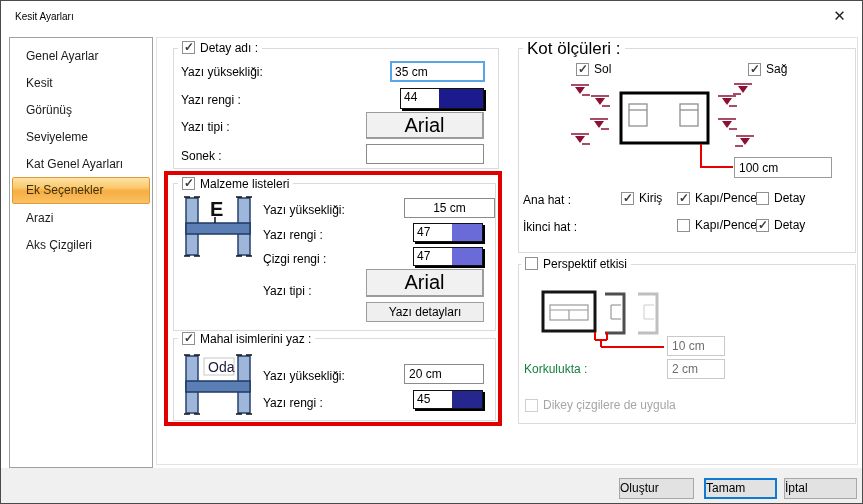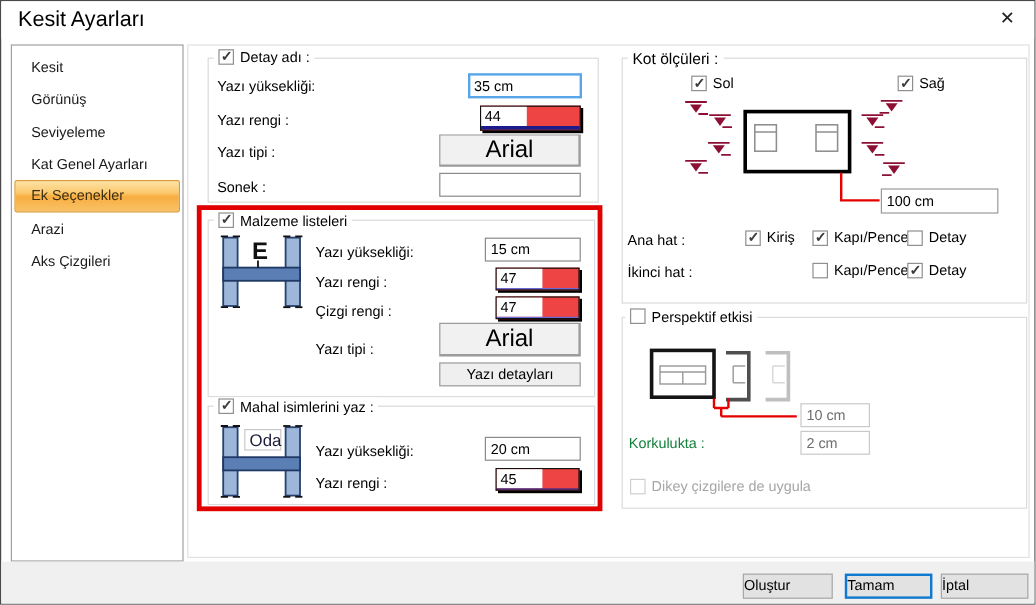--- a/index.html
+++ b/index.html
@@ -3,60 +3,60 @@
 <meta charset="utf-8">
 <style>
   * { box-sizing: border-box; margin: 0; padding: 0; }
   html,body { background:#cfcfcf; }
   body { font-family: "Liberation Sans", sans-serif; }
   .dialog { position:relative; width:863px; height:504px; background:#ffffff;
             border:1px solid #4a4a4a; overflow:hidden; }
 
   
   .titlebar { position:absolute; left:0; top:0; width:100%; height:31px; background:#fff; }
-  .title { position:absolute; left:14px; top:0; height:31px; line-height:31px; font-size:18px; color:#000; }
+  .title { position:absolute; left:14px; top:0; height:31px; line-height:31px; font-size:10px; color:#000; }
   .close-btn { position:absolute; right:0; top:0; width:45px; height:30px; text-align:center;
                line-height:30px; font-size:15px; color:#222; cursor:default; }
 
   
   .sidebar { position:absolute; left:8px; top:36px; width:144px; height:431px; background:#fff;
              border:1px solid #a0a0a0; padding-top:4px; }
   .main    { position:absolute; left:155px; top:36px; width:702px; height:428px; background:#fff;
              border:1px solid #e2e2e2; }
   .footer  { position:absolute; left:0; top:467px; width:863px; height:37px; background:#f0f0f0; }
 
   .side-item { height:27px; line-height:27px; padding-left:13px; font-size:12px; color:#1a1a1a;
                margin:0 2px; border:1px solid transparent; white-space:nowrap; cursor:default; }
   .side-item.checked { background:linear-gradient(to bottom,#fde2a5 0%,#fbc96e 38%,#f7ad41 52%,#f9c266 100%);
                border:1px solid #dd9a36; border-radius:2px; line-height:25px; color:#3c2e10; }
 
   
   .group { position:absolute; border:1px solid #d9dbde; }
   .group-title { position:absolute; z-index:3; background:#fff; display:flex; align-items:center;
                  gap:5px; padding:0 4px; font-size:12px; height:15px; white-space:nowrap; }
-  .plain-title { position:absolute; z-index:3; background:#fff; padding:0 4px; font-size:13px; height:15px;
+  .plain-title { position:absolute; z-index:3; background:#fff; padding:0 4px; font-size:17px; height:15px;
                  line-height:15px; white-space:nowrap; }
 
   .lbl { position:absolute; font-size:12px; color:#000; white-space:nowrap; }
   .lbl.dis { color:#15803d; }
 
   .cb { width:13px; height:13px; background:#fff; border:1px solid #8f8f8f; display:inline-block;
         position:relative; flex:none; }
   .cb.checked::after { content:"✓"; position:absolute; left:1px; top:-2px; font-size:12px;
         font-weight:bold; color:#3c3c3c; }
   .cb.disabled { border-color:#cfcfcf; }
   .cbrow { position:absolute; display:flex; align-items:center; gap:5px; font-size:12px; white-space:nowrap; }
 
   .tin { position:absolute; border:1px solid #8a8a8a; background:#fff; color:#000; font-size:12px;
          font-family:inherit; padding:1px 4px; outline:none; }
   .tin.focused { border:2px solid #58a6e8; padding:0 3px; }
   .tin.disabled { border:1px solid #c9c9c9; color:#6e6e6e; }
 
   .cfield { position:absolute; display:flex; border:1px solid #111;
-            box-shadow:2px 2px 0 0 #000; background:#ef4444;flex-direction:column; }
+            box-shadow:2px 2px 0 0 #000; background:#0c4a6e; }
   .cfield .num { width:38px; font-size:12px; padding:1px 3px; color:#000; background:#fff; }
   .cfield .sw { flex:1; }
   .sw44 { background:var(--swatch_44); }
   .sw45 { background:var(--swatch_45); }
   .sw47 { background:var(--swatch_47); }
 
   .font-btn { position:absolute; background:#f1f1f1; border:1px solid #9c9c9c; border-right-width:2px;
               border-bottom-width:2px; font-size:20px; text-align:center; color:#000;
               font-family:inherit; cursor:default; }
   .small-btn { position:absolute; background:#efefef; border:1px solid #9c9c9c; font-size:12px;
@@ -78,20 +78,21 @@
 <body>
 
 <div class="dialog">
 
   <div class="titlebar">
     <span class="title">Kesit Ayarları</span>
     <span class="close-btn">✕</span>
   </div>
 
   <div class="sidebar">
+    <div class="side-item">Genel Ayarlar</div>
     <div class="side-item">Kesit</div>
     <div class="side-item">Görünüş</div>
     <div class="side-item">Seviyeleme</div>
     <div class="side-item">Kat Genel Ayarları</div>
     <div class="side-item checked">Ek Seçenekler</div>
     <div class="side-item">Arazi</div>
     <div class="side-item">Aks Çizgileri</div>
   </div>
 
   <div class="main"></div>
@@ -131,21 +132,21 @@
         <line x1="65" y1="2" x2="71" y2="2"></line>
       <line x1="3" y1="61" x2="9" y2="61"></line>
         <line x1="13" y1="61" x2="19" y2="61"></line>
       <line x1="55" y1="61" x2="61" y2="61"></line>
         <line x1="65" y1="61" x2="71" y2="61"></line>
     </g>
     <line x1="34" y1="22" x2="34" y2="28" stroke="#111" stroke-width="1.5"></line>
     <text x="29" y="21" font-size="20" font-weight="bold" fill="#111" font-family="Liberation Sans, sans-serif">E</text>
   </svg>
   <span class="lbl" style="left:262px; top:202px;">Yazı yüksekliği:</span>
-  <input class="tin" style="left: 403px; top: 197px; width: 80px; height: 20px;" readonly="" value="15 cm">
+  <input class="tin" style="left: 403px; top: 197px; width: 91px; height: 20px; text-align: center;" readonly="" value="15 cm">
   <span class="lbl" style="left:262px; top:227px;">Yazı rengi :</span>
   <div class="cfield" style="left:412px; top:222px; width:70px; height:19px;">
     <span class="num">47</span>
     <span class="sw sw47"></span>
   </div>
   <span class="lbl" style="left:262px; top:251px;">Çizgi rengi :</span>
   <div class="cfield" style="left:412px; top:246px; width:70px; height:19px;">
     <span class="num">47</span>
     <span class="sw sw47"></span>
   </div>

